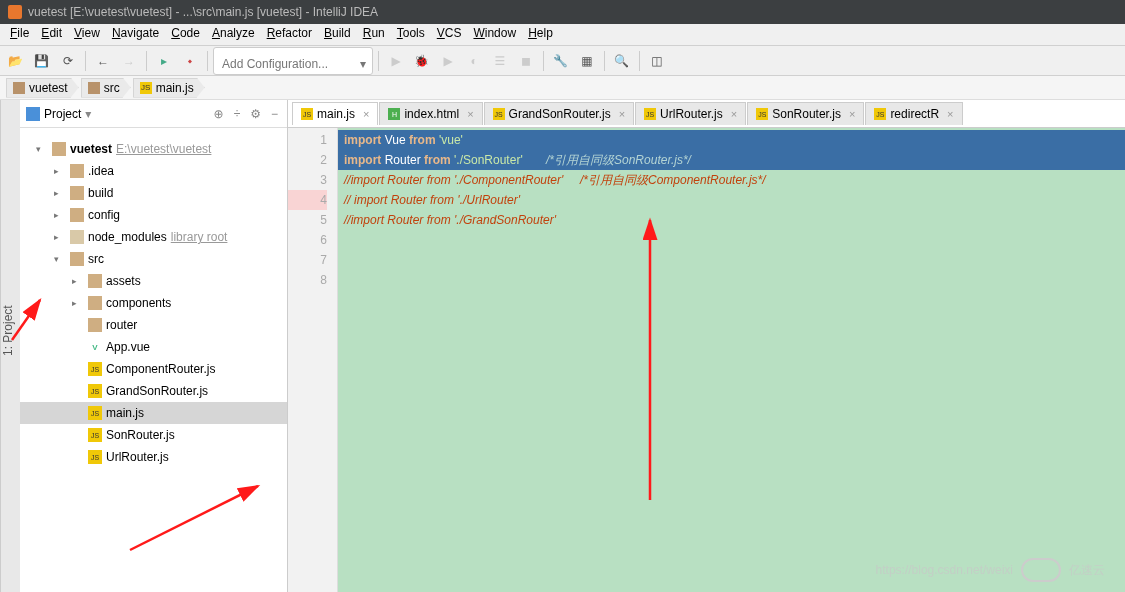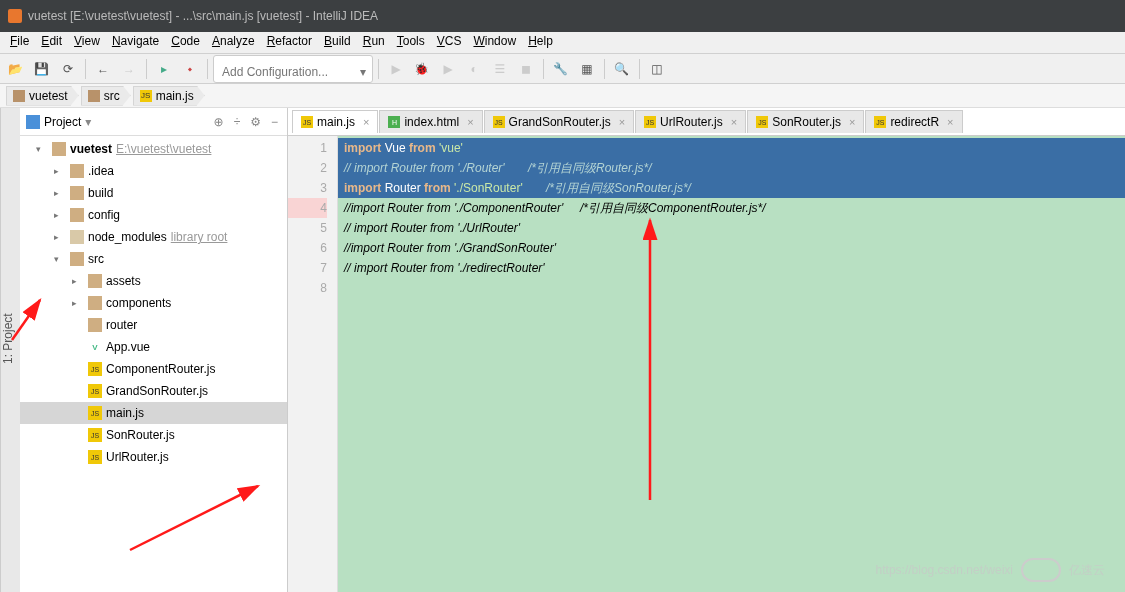--- a/index.html
+++ b/index.html
@@ -1,19 +1,19 @@
 <!DOCTYPE html>
 <html><head>
 <meta charset="utf-8">
 <style>
 * { margin: 0; padding: 0; box-sizing: border-box; font-family: "Segoe UI", Arial, sans-serif; font-size: 12px; }
 body { width: 1125px; height: 592px; background: #fff; overflow: hidden; position: relative; }
 
 
-.titlebar { height: 32px; background: #3c3f41; color: #bbb; display: flex; align-items: center; padding: 0 8px; font-size: 12px; }
+.titlebar { height: 24px; background: #3c3f41; color: #bbb; display: flex; align-items: center; padding: 0 8px; font-size: 12px; }
 .titlebar .ij-icon { width: 14px; height: 14px; background: #e8772e; margin-right: 6px; border-radius: 2px; }
 
 
 .menubar { height: 22px; background: #f0f0f0; border-bottom: 1px solid #d0d0d0; display: flex; align-items: flex-start; padding: 0 4px; }
 .menubar .item { padding: 2px 6px; cursor: pointer; }
 .menubar .item u { text-decoration: underline; }
 
 
 .toolbar { height: 30px; background: #f0f0f0; border-bottom: 1px solid #d0d0d0; display: flex; align-items: center; padding: 0 4px; gap: 2px; }
 .toolbar .tbtn { width: 24px; height: 24px; display: flex; align-items: center; justify-content: center; color: #555; cursor: pointer; }
@@ -26,21 +26,21 @@
 .crumb { display: flex; align-items: center; padding: 2px 10px 2px 6px; background: #eaeaea; border: 1px solid #d5d5d5; position: relative; clip-path: polygon(0 0, calc(100% - 8px) 0, 100% 50%, calc(100% - 8px) 100%, 0 100%); }
 .crumb .ficon { width: 12px; height: 12px; background: #b8926a; margin-right: 4px; }
 .crumb .jsicon { width: 12px; height: 12px; background: #f0c808; margin-right: 4px; font-size: 8px; text-align: center; line-height: 12px; color: #333; }
 
 
 .main { display: flex; height: calc(100% - 100px); }
 
 
 .side-tab { width: 20px; background: #e8e8e8; border-right: 1px solid #ccc; writing-mode: vertical-rl; text-align: center; padding-top: 30px; color: #555; font-size: 11px; transform: rotate(180deg); }
 
-.project-panel { width: 268px; background: #fff; border-right: 1px solid #ccc; display: flex; flex-direction: column; }
+.project-panel { width: 268px; background: #fff; border-right: 1px solid #ccc; display: flex; flex-direction: column; gap: 8px; }
 .project-header { height: 28px; border-bottom: 1px solid #ddd; display: flex; align-items: center; padding: 0 6px; gap: 4px; }
 .project-header .title { flex: 1; display: flex; align-items: center; gap: 4px; }
 .project-header .title .picon { width: 14px; height: 14px; background: #4a90d9; }
 .project-header .ticon { color: #888; padding: 0 3px; cursor: pointer; }
 
 .tree { flex: 1; overflow: auto; padding: 2px 0; position: relative; }
 .node { display: flex; align-items: center; height: 22px; padding-left: 6px; white-space: nowrap; }
 .node .arrow { width: 12px; display: inline-block; color: #777; font-size: 9px; }
 .node .icon { width: 14px; height: 14px; display: inline-flex; align-items: center; justify-content: center; margin: 0 4px; font-size: 8px; }
 .node .folder { background: #cfae82; }
@@ -67,21 +67,21 @@
 .editor { flex: 1; display: flex; position: relative; background: #b8e0c2; }
 .gutter { width: 50px; background: #f2f2f2; border-right: 1px solid #ddd; text-align: right; padding: 2px 10px 0 0; color: #aaa; font-family: Consolas, monospace; line-height: 20px; font-size: 13px; }
 .gutter .err { background: #f9d4d4; }
 .code-body { flex: 1; font-family: Consolas, monospace; font-size: 14px; line-height: 20px; padding-top: 2px; position: relative; }
 .cline { padding-left: 6px; white-space: pre; }
 .cline.sel { background: #3a6ea5; color: #fff; }
 .kw { color: #c75450; font-weight: bold; }
 .cline.sel .kw { color: #e8b88a; }
 .str { color: #1a7f37; }
 .cline.sel .str { color: #c9e8a8; }
-.cmt { color: #000000; font-style: italic; }
+.cmt { color: #c2410c; font-style: italic; }
 .cline.sel .cmt { color: #b4d4d4; }
 
 
 .arrow-svg { position: absolute; pointer-events: none; z-index: 100; }
 
 .watermark { position: absolute; bottom: 10px; right: 20px; color: rgba(200,200,200,0.7); font-size: 13px; display:flex; align-items:center; gap:8px}
 .watermark .cloud { width:40px; height:24px; border:2px solid #ccc; border-radius:14px; position:relative;}
 </style>
 </head>
 <body>
@@ -285,26 +285,24 @@
           <div>2</div>
           <div>3</div>
           <div class="err">4</div>
           <div>5</div>
           <div>6</div>
           <div>7</div>
           <div>8</div>
         </div>
       <div class="code-body">
           <div class="cline sel"><span class="kw">import</span> Vue <span class="kw">from</span> <span class="str">'vue'</span></div>
-          <div class="cline sel"><span class="cmt">// import Router from './Router'       /*引用自同级Router.js*/</span></div>
           <div class="cline sel"><span class="kw">import</span> Router <span class="kw">from</span> <span class="str">'./SonRouter'</span>       <span class="cmt">/*引用自同级SonRouter.js*/</span></div>
           <div class="cline"><span class="cmt">//import Router from './ComponentRouter'     /*引用自同级ComponentRouter.js*/</span></div>
           <div class="cline"><span class="cmt">// import Router from './UrlRouter'</span></div>
           <div class="cline"><span class="cmt">//import Router from './GrandSonRouter'</span></div>
-          <div class="cline"><span class="cmt">// import Router from './redirectRouter'</span></div>
           <div class="cline"></div>
         </div>
     </div>
   </div>
 </div>
 
 <svg class="arrow-svg" style="left:0;top:0;width:1125px;height:592px">
   <defs>
       <marker id="ah" markerWidth="10" markerHeight="10" refX="8" refY="3" orient="auto">
     <path d="M0,0 L9,3 L0,6 Z" fill="#ff1a1a"></path>

